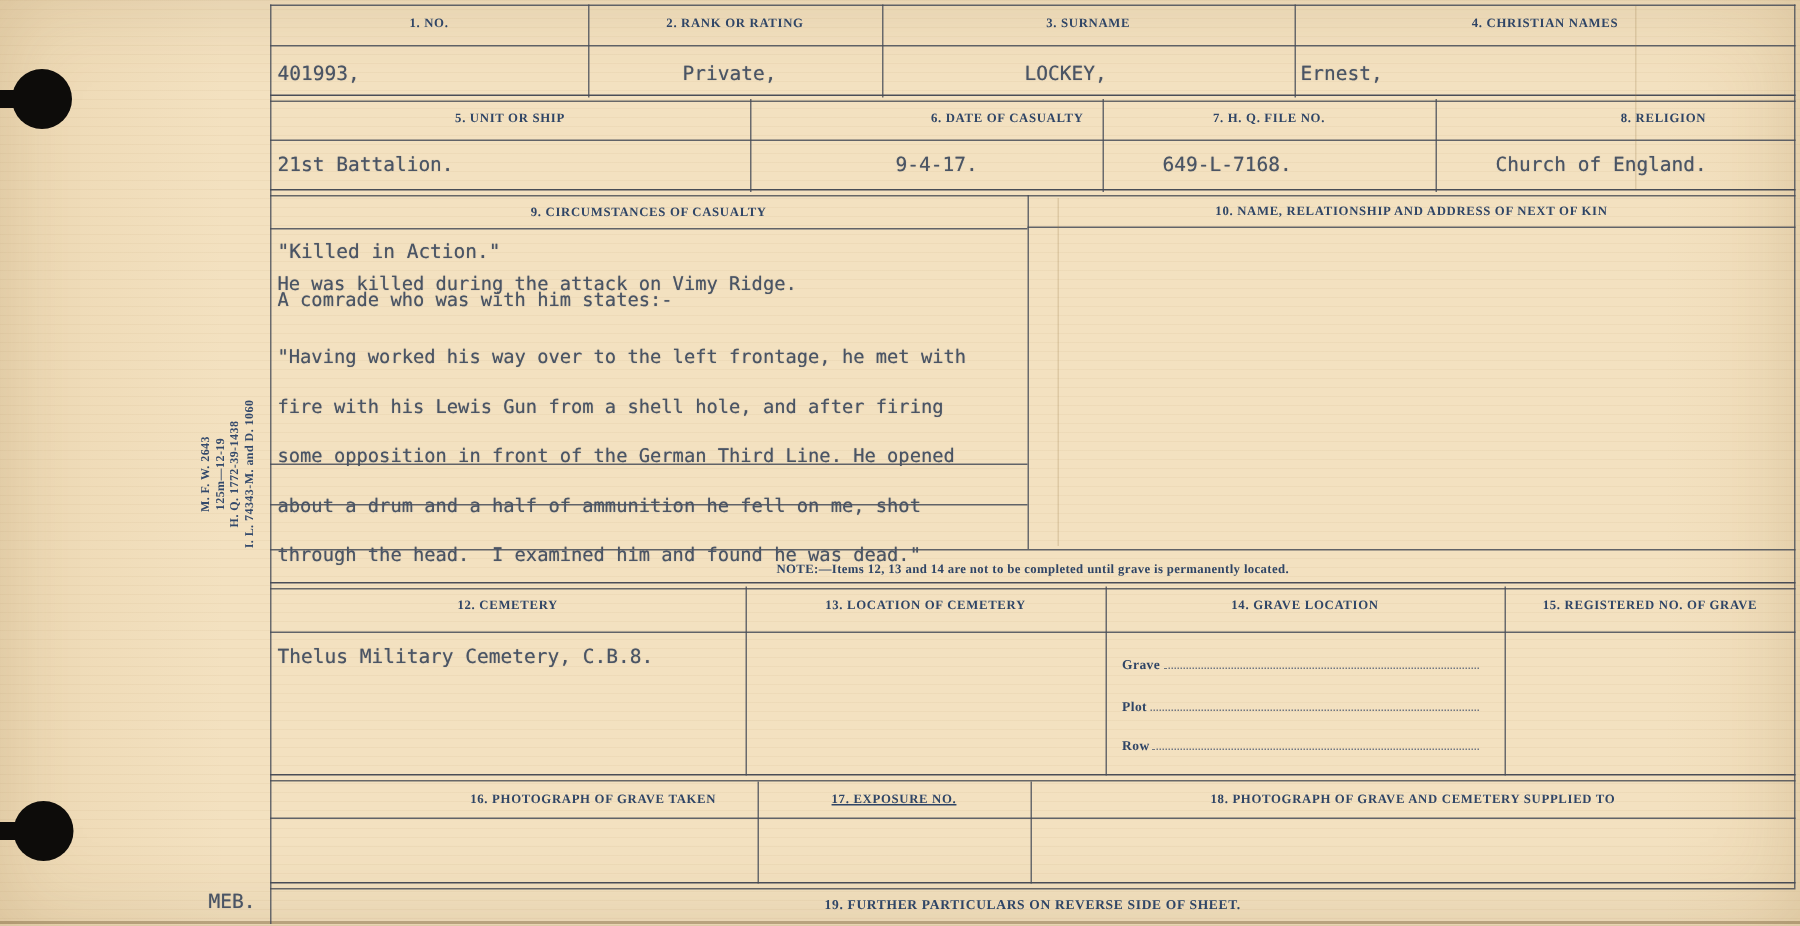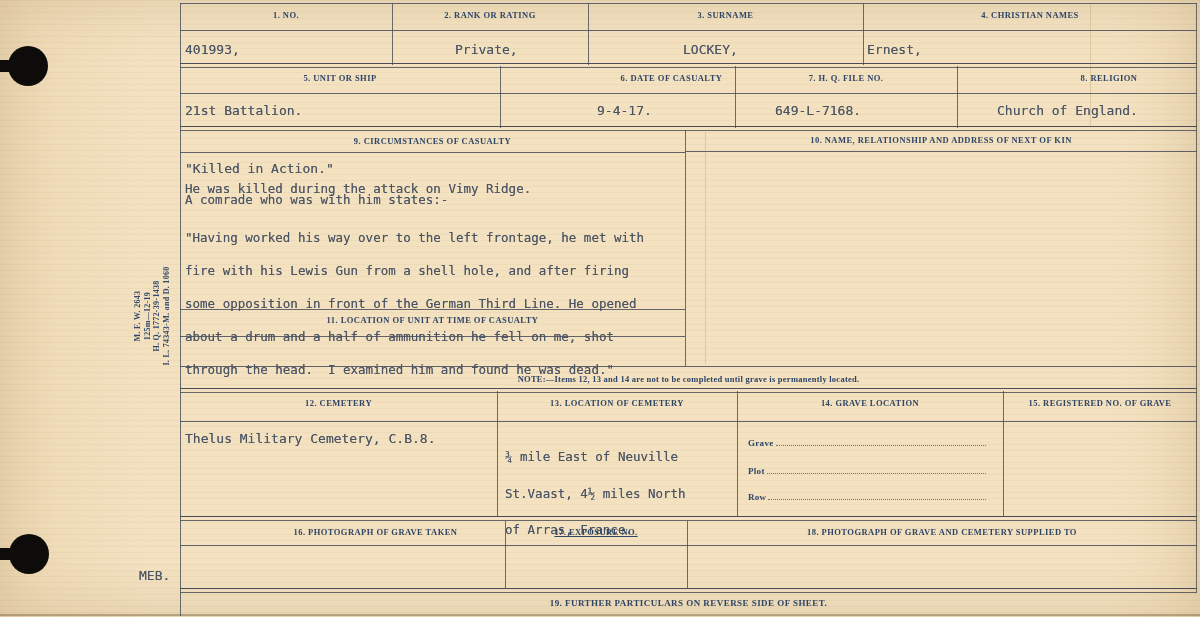--- a/index.html
+++ b/index.html
@@ -61,21 +61,21 @@
   <div class="hole" style="left:9px;  top:534px; width:40px; height:40px;"></div>
   <div class="holebar" style="left:0;    top:548px; width:18px; height:12px;"></div>
 
   <div id="stamp">
     <div>M. F. W. 2643</div>
     <div>125m—12-19</div>
     <div>H. Q. 1772-39-1438</div>
     <div>I. L. 74343-M. and D. 1060</div>
   </div>
 
-  <div class="tw" style="left:139px; top:568px;">MEB.</div>
+  <div class="tw" style="left:139px; top:594px;">MEB.</div>
 
   <div class="hline" style="left:180px; top:3px;   width:1017px;"></div>
   <div class="hline" style="left:180px; top:30px;  width:1017px;"></div>
   <div class="dline" style="left:180px; top:63px;  width:1017px;"></div>
   <div class="hline" style="left:180px; top:93px;  width:1017px;"></div>
   <div class="dline" style="left:180px; top:126px; width:1017px;"></div>
   <div class="hline" style="left:180px; top:152px; width:505px;"></div>
   <div class="hline" style="left:685px; top:151px; width:512px;"></div>
   <div class="hline" style="left:180px; top:309px; width:505px;"></div>
   <div class="hline" style="left:180px; top:336px; width:505px;"></div>
@@ -132,49 +132,43 @@
   <div class="tw tw-small" style="left:185px; top:210px;">
     <div class="para-line">"Having worked his way over to the left frontage, he met with</div>
     <div class="para-line">fire with his Lewis Gun from a shell hole, and after firing</div>
     <div class="para-line">some opposition in front of the German Third Line. He opened</div>
     <div class="para-line">about a drum and a half of ammunition he fell on me, shot</div>
     <div class="para-line">through the head.  I examined him and found he was dead."</div>
   </div>
 
   <div class="hdr" style="left:685px; top:135px; width:512px;">10.  NAME, RELATIONSHIP AND ADDRESS OF NEXT OF KIN</div>
 
-  <div class="hdr" style="left:180px; top:315px; width:505px;">11.  LOCATION OF UNIT AT TIME OF CASUALTY</div>
 
   <div class="print-small" style="left:180px; top:374px; width:1017px;">NOTE:—Items 12, 13 and 14 are not to be completed until grave is permanently located.</div>
 
   <div class="hdr" style="left:180px;  top:398px; width:317px;">12.  CEMETERY</div>
   <div class="hdr" style="left:497px;  top:398px; width:240px;">13.  LOCATION OF CEMETERY</div>
   <div class="hdr" style="left:737px;  top:398px; width:266px;">14.  GRAVE LOCATION</div>
   <div class="hdr" style="left:1003px; top:398px; width:194px;">15.  REGISTERED NO. OF GRAVE</div>
 
   <div class="tw" style="left:185px; top:431px;">Thelus Military Cemetery, C.B.8.</div>
 
-  <div class="tw tw-small" style="left:505px; top:429px;">
-    <div class="loc-line">¾ mile East of Neuville</div>
-    <div class="loc-line">St.Vaast, 4½ miles North</div>
-    <div class="loc-line">of Arras, France.</div>
-  </div>
 
   <div class="grave-row" style="top:436px;">
     <span class="glabel">Grave</span>
     <span class="leader"></span>
   </div>
   <div class="grave-row" style="top:464px;">
     <span class="glabel">Plot</span>
     <span class="leader"></span>
   </div>
   <div class="grave-row" style="top:490px;">
     <span class="glabel">Row</span>
     <span class="leader"></span>
   </div>
 
-  <div class="hdr" style="left:180px; top:527px; width:391px;">16.  PHOTOGRAPH OF GRAVE TAKEN</div>
+  <div class="hdr" style="left:180px; top:527px; width:391px;padding-left:20px;">16.  PHOTOGRAPH OF GRAVE TAKEN</div>
   <div class="hdr" style="left:505px; top:527px; width:182px;text-decoration:underline;">17.  EXPOSURE NO.</div>
   <div class="hdr" style="left:687px; top:527px; width:510px;">18.  PHOTOGRAPH OF GRAVE AND CEMETERY SUPPLIED TO</div>
 
   <div class="hdr" style="left:180px; top:598px; width:1017px; font-size:9px;">19.  FURTHER PARTICULARS ON REVERSE SIDE OF SHEET.</div>
 
 </div>
 
 </body></html>

